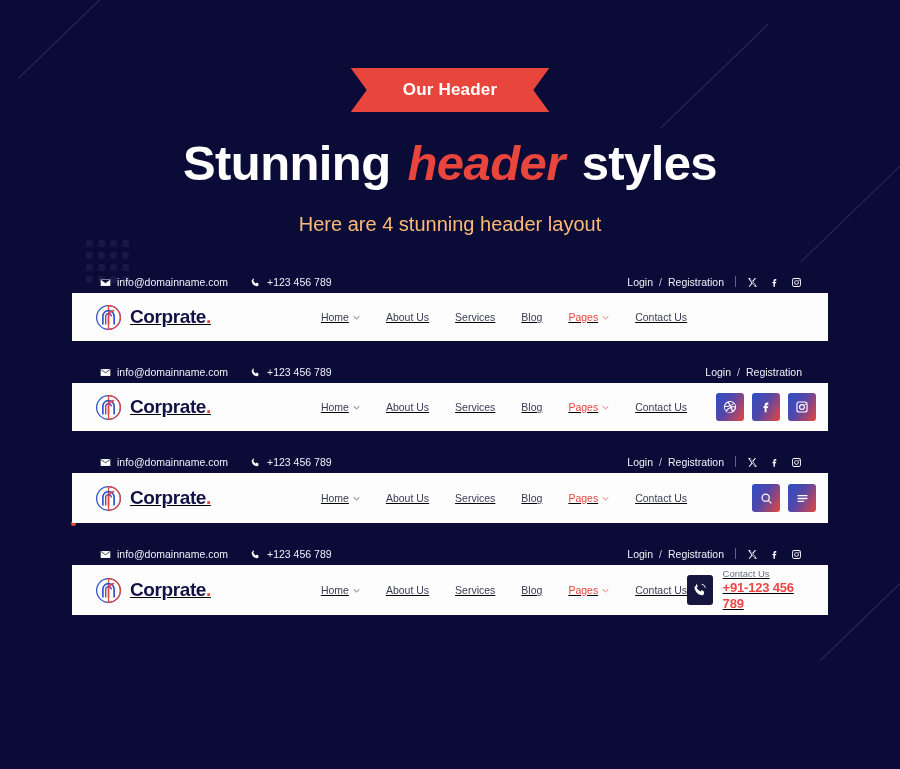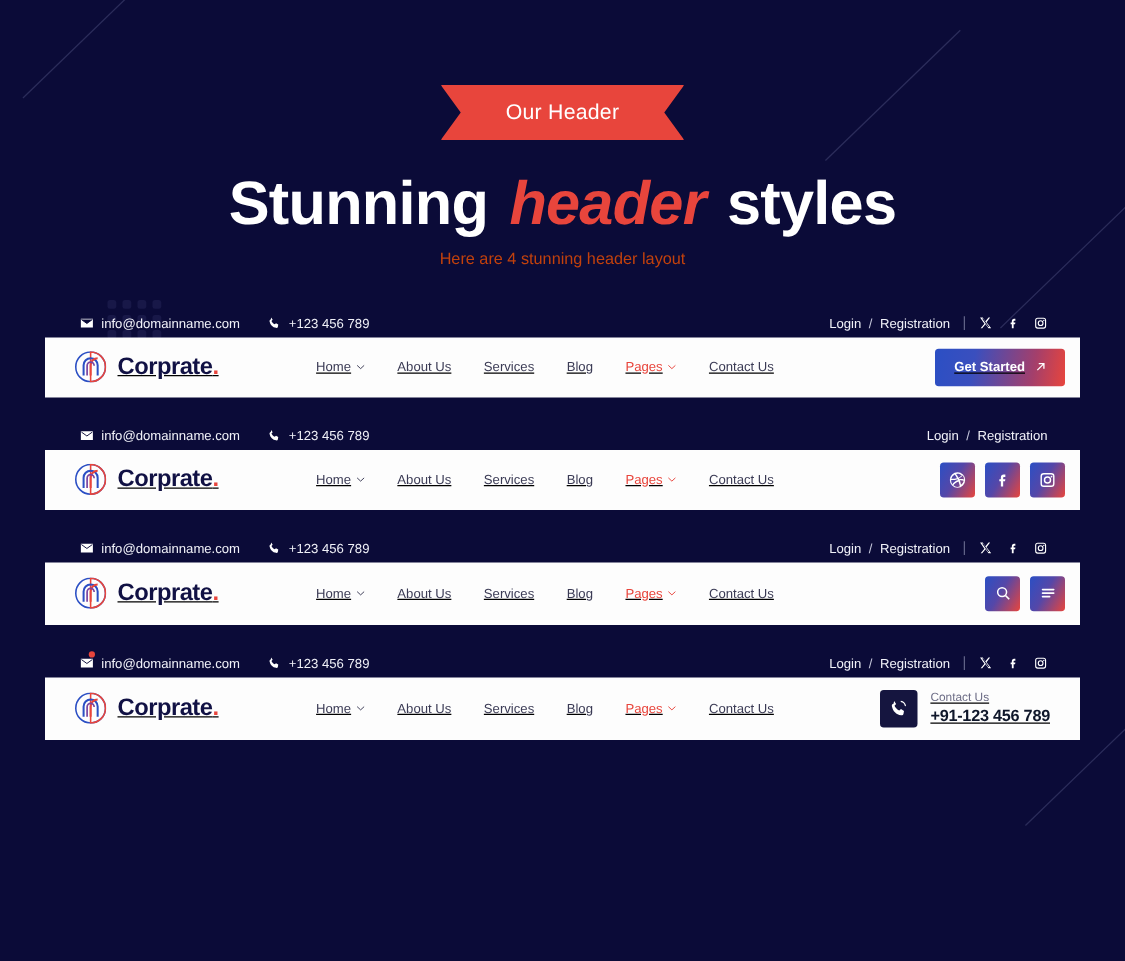--- a/index.html
+++ b/index.html
@@ -52,52 +52,52 @@
 
   
   .hero { position: relative; z-index: 2; text-align: center; padding-top: 68px; }
 
   .ribbon {
     display: inline-block;
     position: relative;
     background: #e8453c;
     color: #ffffff;
     font-size: 17px;
-    font-weight: normal;
+    font-weight: bold;
     letter-spacing: .2px;
     padding: 12px 52px;
     clip-path: polygon(0 0, 100% 0, calc(100% - 16px) 50%, 100% 100%, 0 100%, 16px 50%);
   }
 
   .headline {
     margin-top: 26px;
     font-size: 49px;
     font-weight: bold;
     color: #ffffff;
     letter-spacing: -0.6px;
     line-height: 1.05;
   }
   .headline .accent {
     color: #e8453c;
     font-style: italic;
     padding: 0 4px;
   }
 
   .subtitle {
-    margin-top: 8px;
-    font-size: 13px;
-    color: #c2410c;
+    margin-top: 20px;
+    font-size: 20px;
+    color: #fdba74;
     line-height: 1.58;
     font-weight: 400;
   }
 
   
   .headers { position: relative; z-index: 2; margin-top: 30px; }
 
-  .header-block { width: 828px; margin: 0 auto; }
+  .header-block { width: 756px; margin: 0 auto; }
   .header-block + .header-block { margin-top: 20px; }
 
   
   .topbar {
     display: flex;
     align-items: center;
     justify-content: space-between;
     height: 22px;
     padding: 0 26px 0 28px;
     font-size: 10.5px;
@@ -132,21 +132,21 @@
     font-weight: bold;
     color: #111144;
     letter-spacing: -0.4px;
   }
   .brand-text .dot { color: #e8453c; }
 
   .menu {
     display: flex;
     align-items: center;
     gap: 26px;
-    margin-left: 78px;
+    margin-left: 110px;
     font-size: 10.5px;
     color: #3b3b55;
     white-space: nowrap;
   }
   .menu .mi { display: flex; align-items: center; gap: 4px; }
   .menu .mi.active { color: #e8453c; }
   .chev { display: block; }
 
   .nav-right { margin-left: auto; display: flex; align-items: center; gap: 8px; }
 
@@ -173,21 +173,21 @@
   .contact-box { display: flex; align-items: center; gap: 10px; padding-right: 12px; }
   .contact-icon {
     width: 30px; height: 30px;
     background: #15153f;
     border-radius: 3px;
     display: flex; align-items: center; justify-content: center;
   }
   .contact-icon svg { display: block; fill: #ffffff; }
   .contact-meta { line-height: 1.25; }
   .contact-label { font-size: 9.5px; color: #6d6d86; }
-  .contact-number { font-size: 13px; font-weight: bold; color: #0f172a; letter-spacing: -0.2px; }
+  .contact-number { font-size: 13px; font-weight: bold; color: #ef4444; letter-spacing: -0.2px; }
 </style>
 </head>
 <body>
 
 <div class="bg-lines">
   <div class="diag d1"></div>
   <div class="diag d2"></div>
   <div class="diag d3"></div>
   <div class="diag d4"></div>
 </div>
@@ -287,28 +287,20 @@
         <span class="mi">Blog</span>
         <span class="mi active">
             <span>Pages</span>
             <svg class="chev" width="7" height="7" viewBox="0 0 10 10">
               <path d="M1 3.3 5 7l4-3.7" fill="none" stroke="#e8453c" stroke-width="1.1"></path>
             </svg>
           </span>
         <span class="mi">Contact Us</span>
       </nav>
 
-      <div class="nav-right">
-        <div class="btn-cta">
-          <span>Get Started</span>
-          <svg width="9" height="9" viewBox="0 0 12 12">
-              <path d="M2.5 9.5 9.5 2.5M4 2.5h5.5V8" fill="none" stroke="#fff" stroke-width="1.4"></path>
-            </svg>
-        </div>
-      </div>
     </div>
   </div>
 
   <div class="header-block">
     <div class="topbar">
       <div class="topbar-left">
         <div class="topbar-item">
           <svg width="11" height="11" viewBox="0 0 16 16">
               <path fill="#fff" d="M1 3h14v10H1z"></path>
               <path fill="none" stroke="#0b0b38" stroke-width="1.1" d="M1.6 3.8 8 8.4l6.4-4.6"></path>

